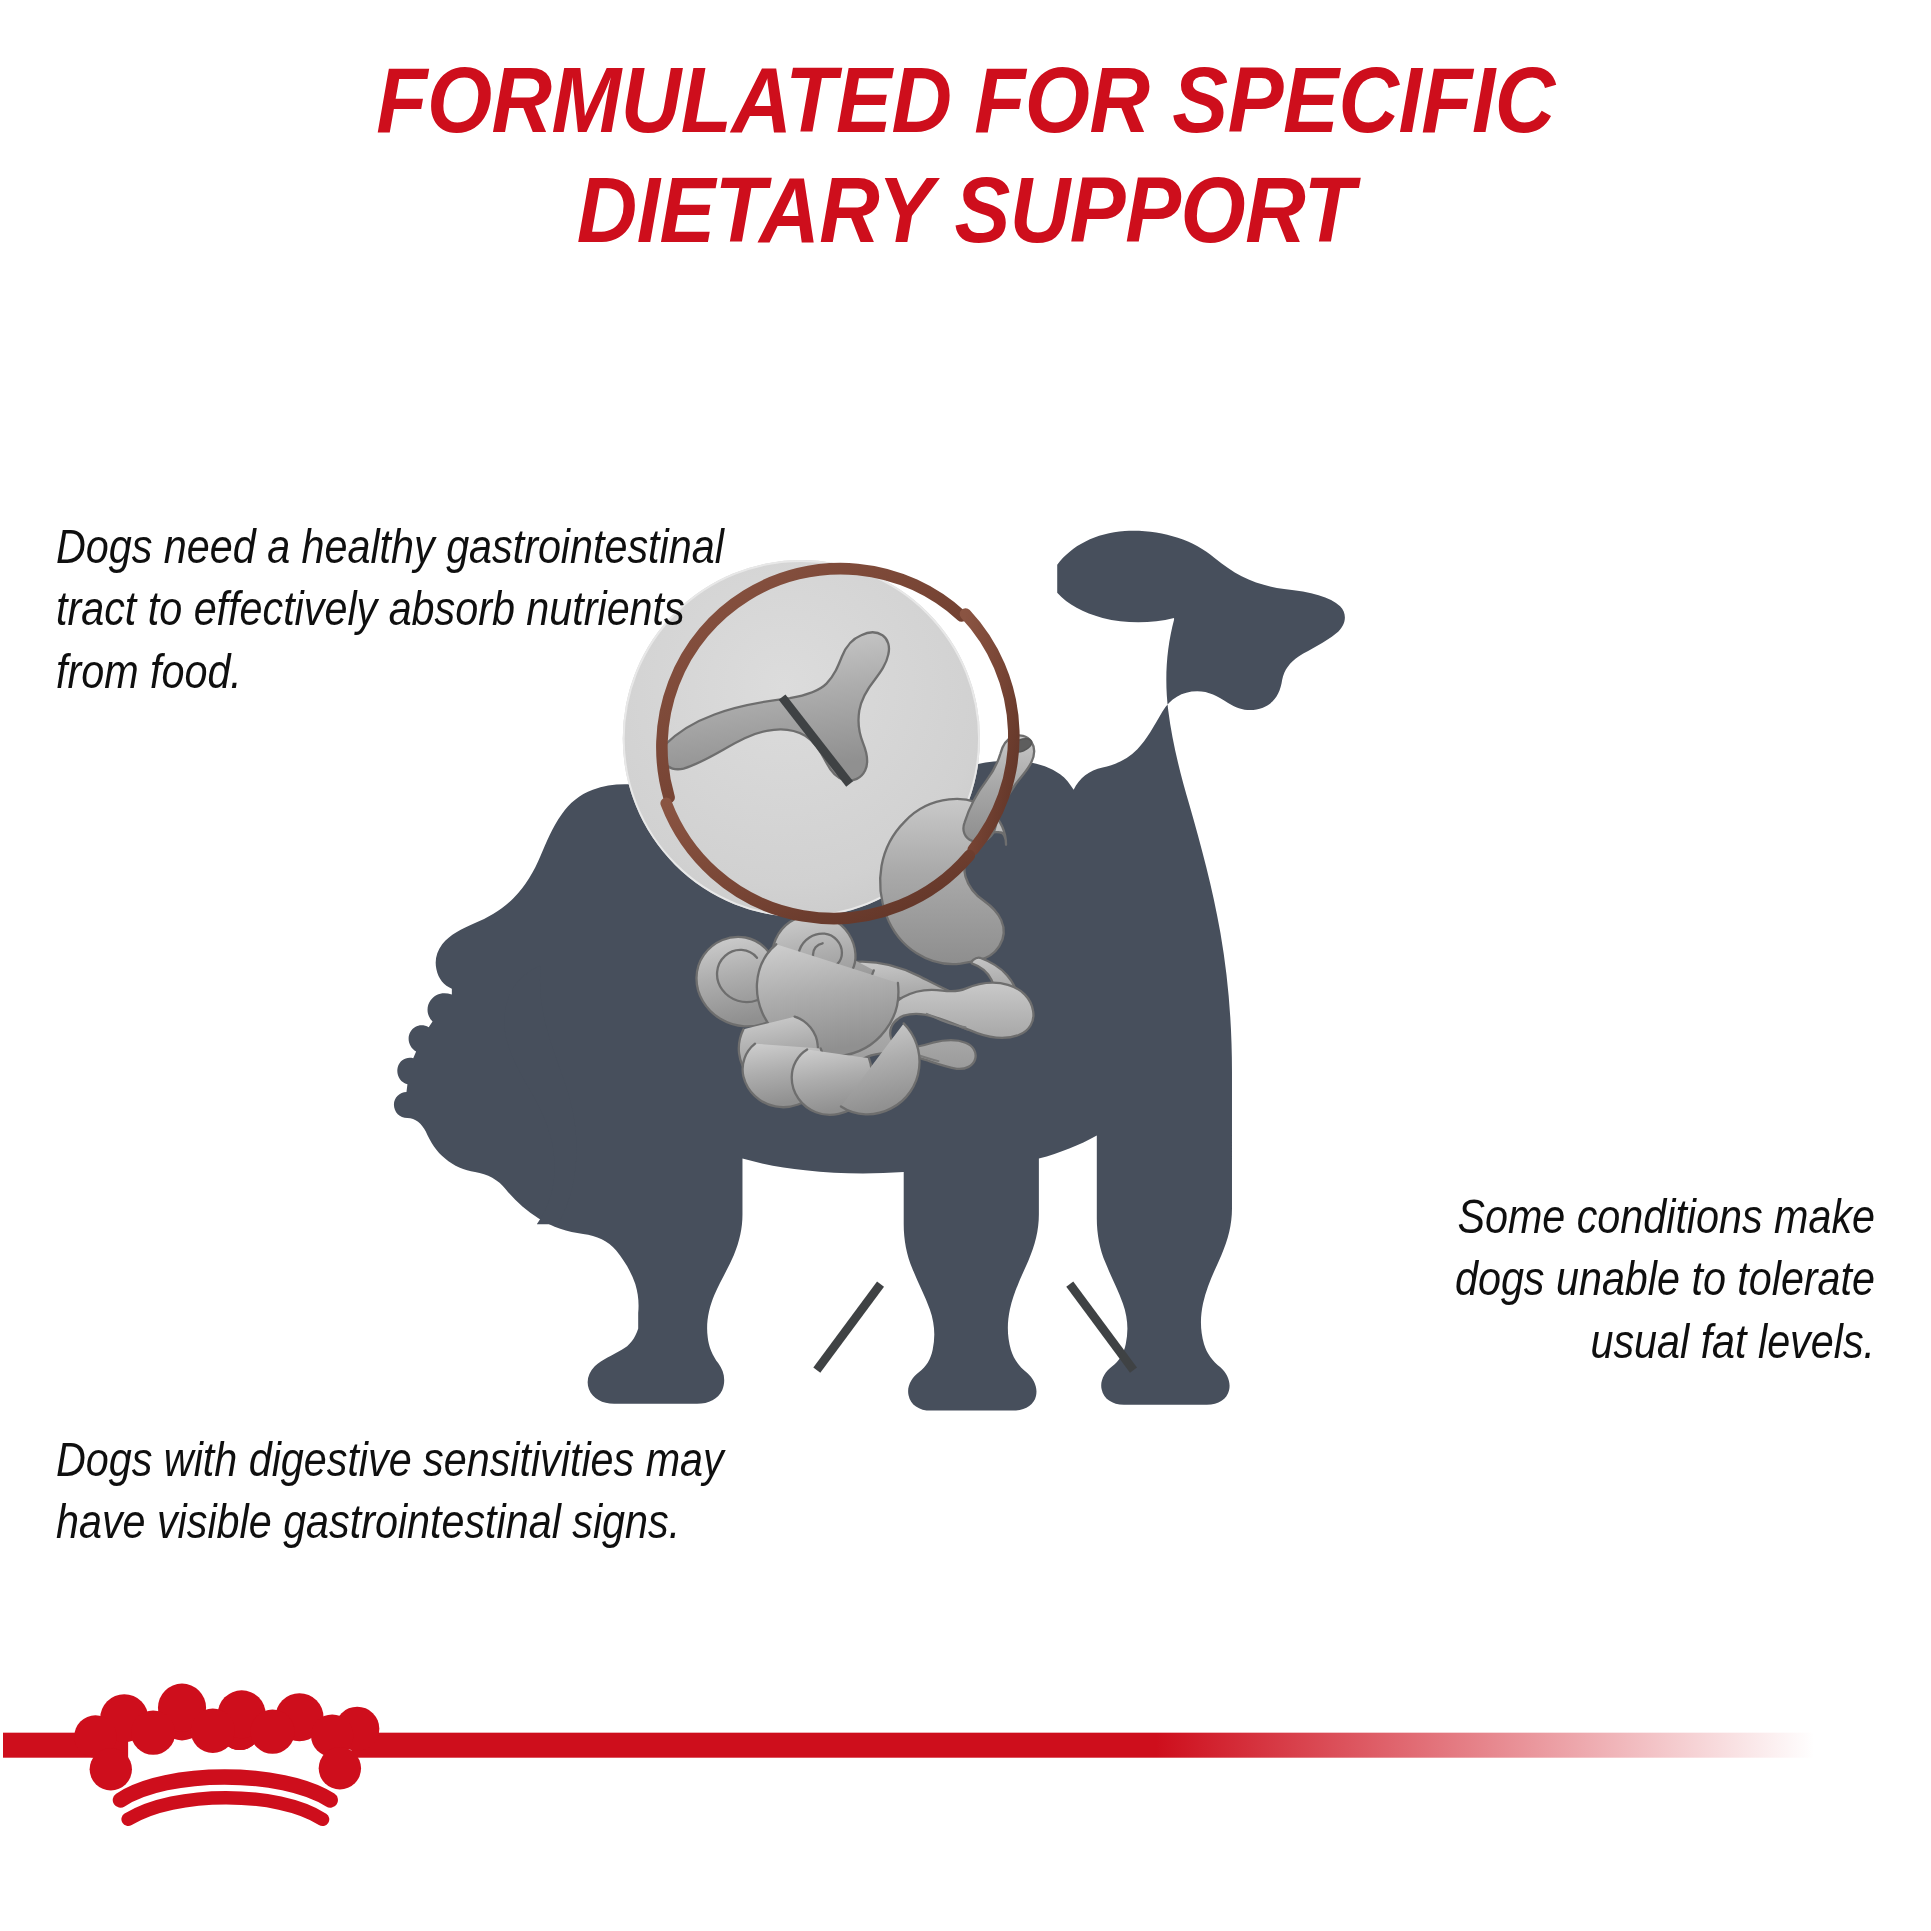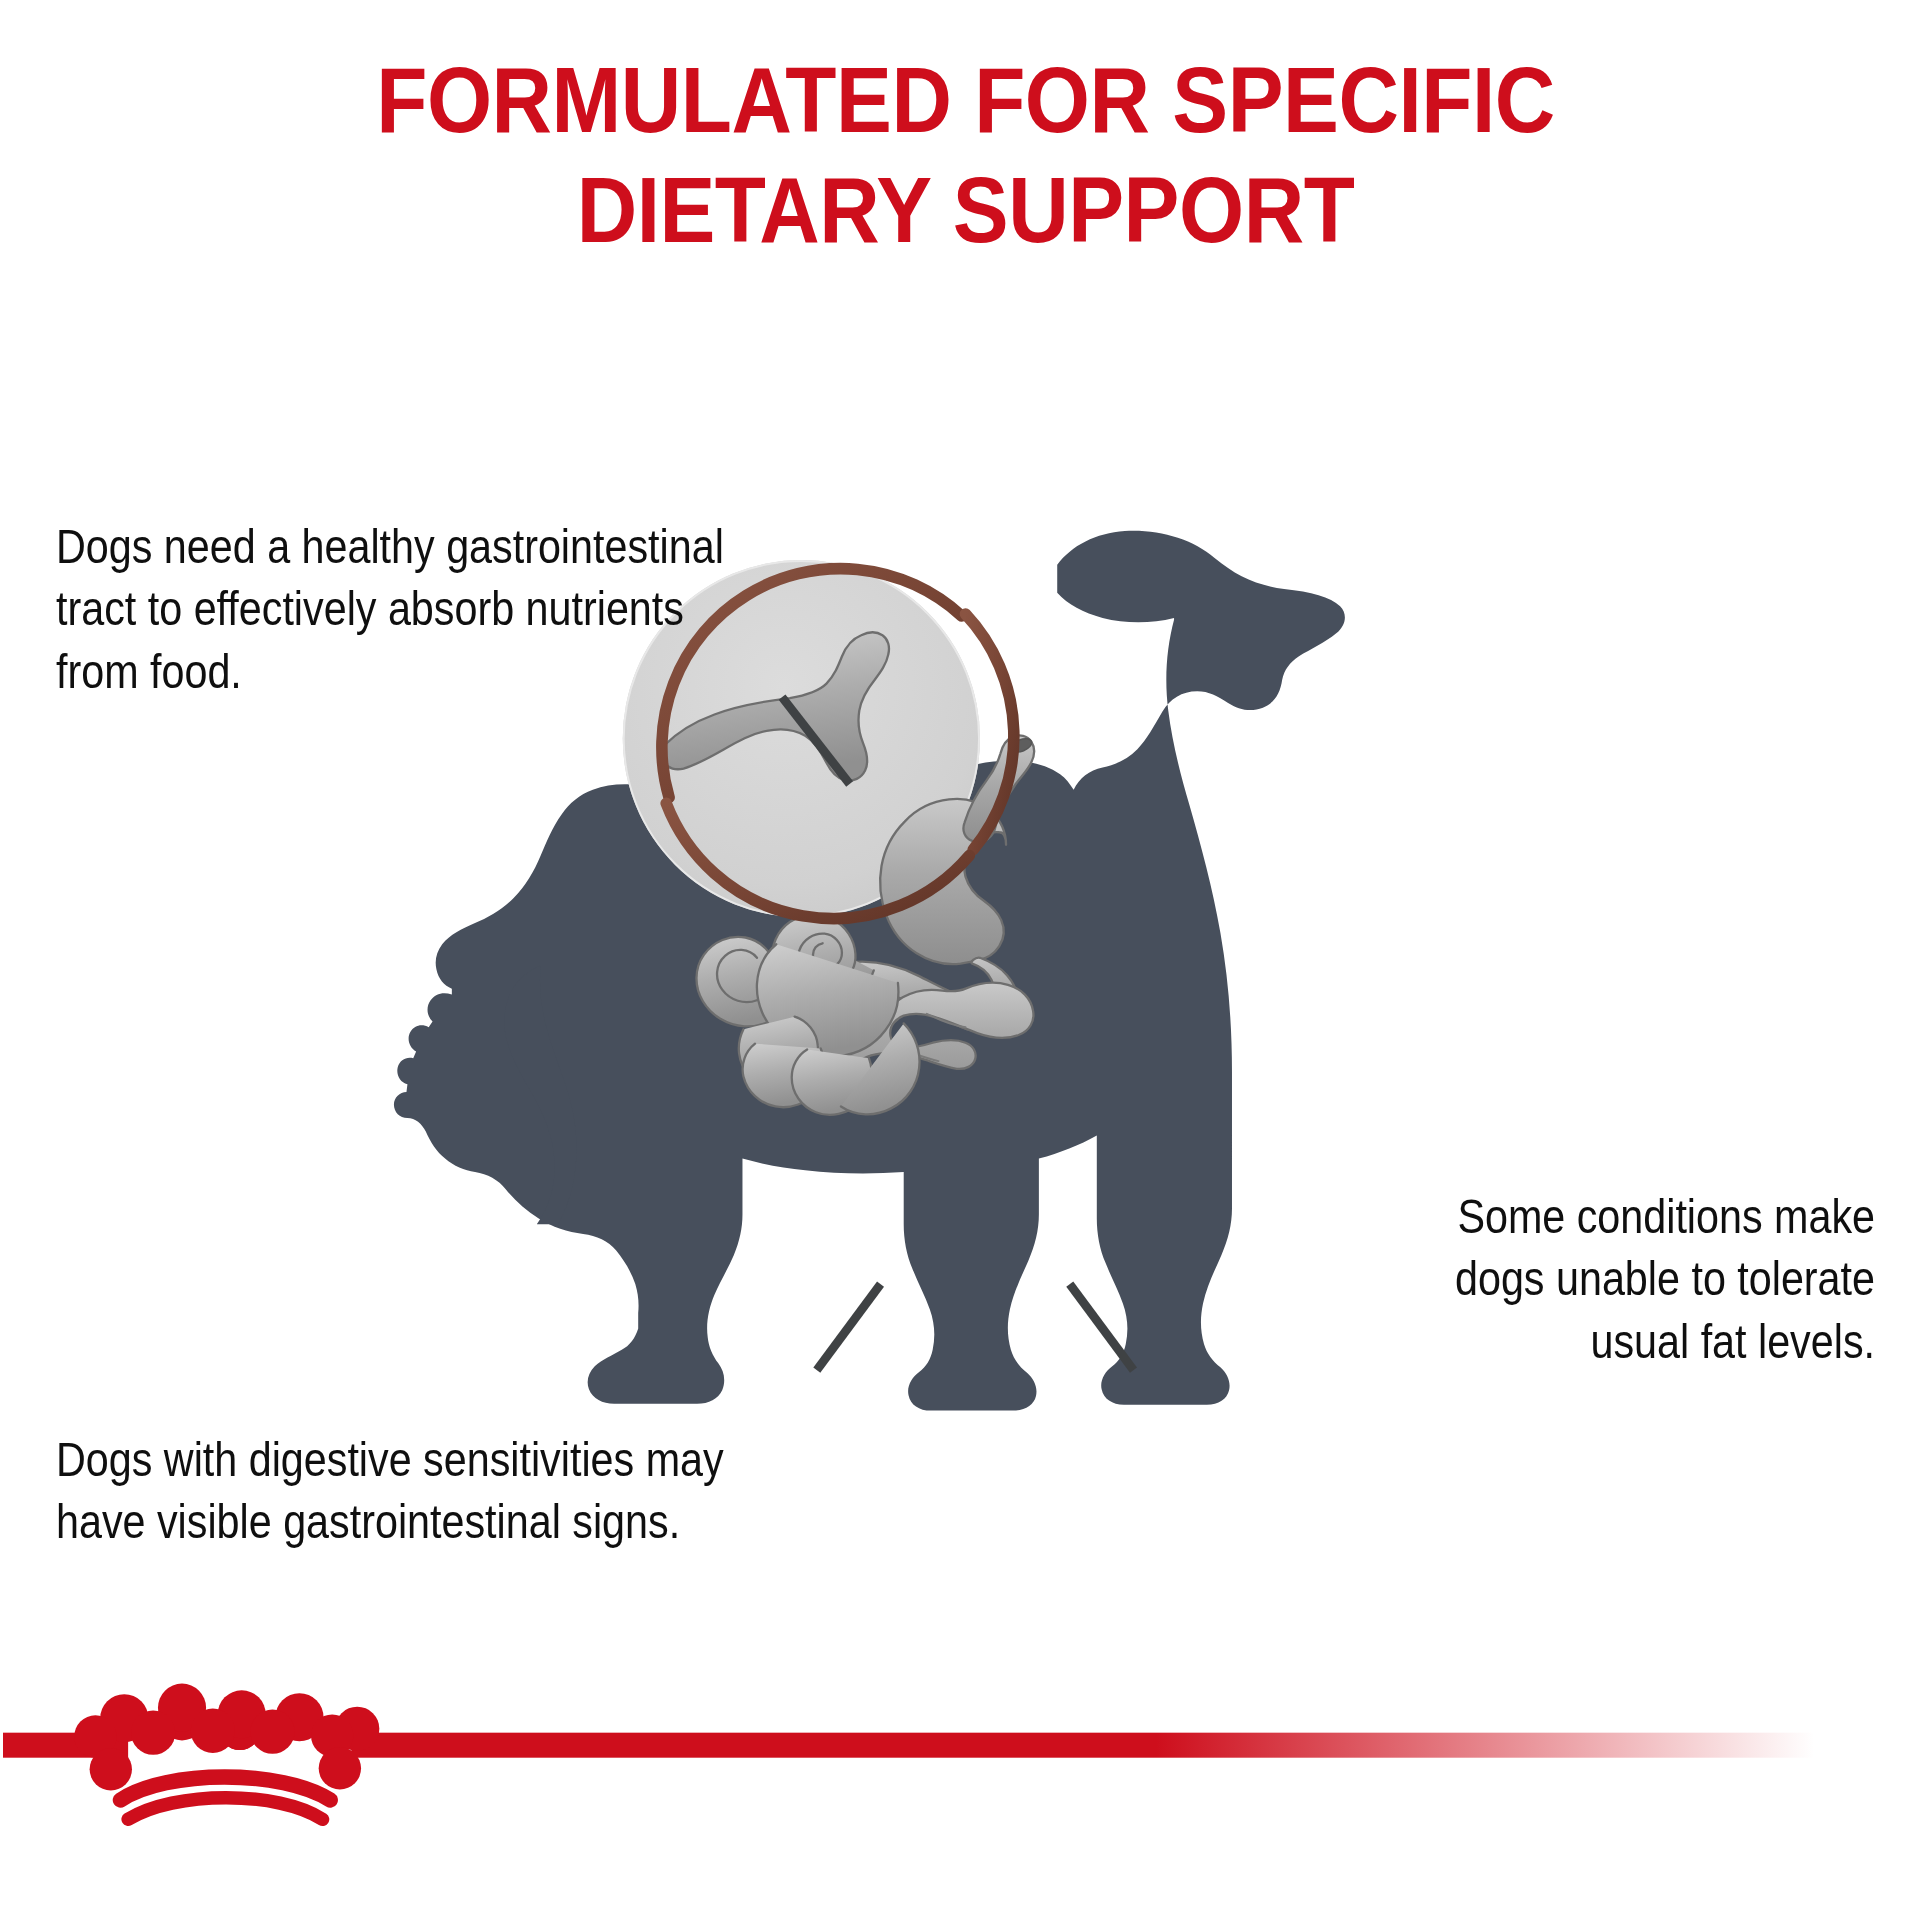--- a/index.html
+++ b/index.html
@@ -10,20 +10,21 @@
     background: #ffffff;
     font-family: "Liberation Sans", "DejaVu Sans", sans-serif;
   }
 
   #page {
     position: relative;
     width: 1931px;
     height: 1931px;
     background: #ffffff;
     overflow: hidden;
+    font-style: italic;
   }
 
   
   .headline {
     position: absolute;
     left: 0;
     top: 46px;
     width: 1931px;
     text-align: center;
     color: #CE0E1C;

